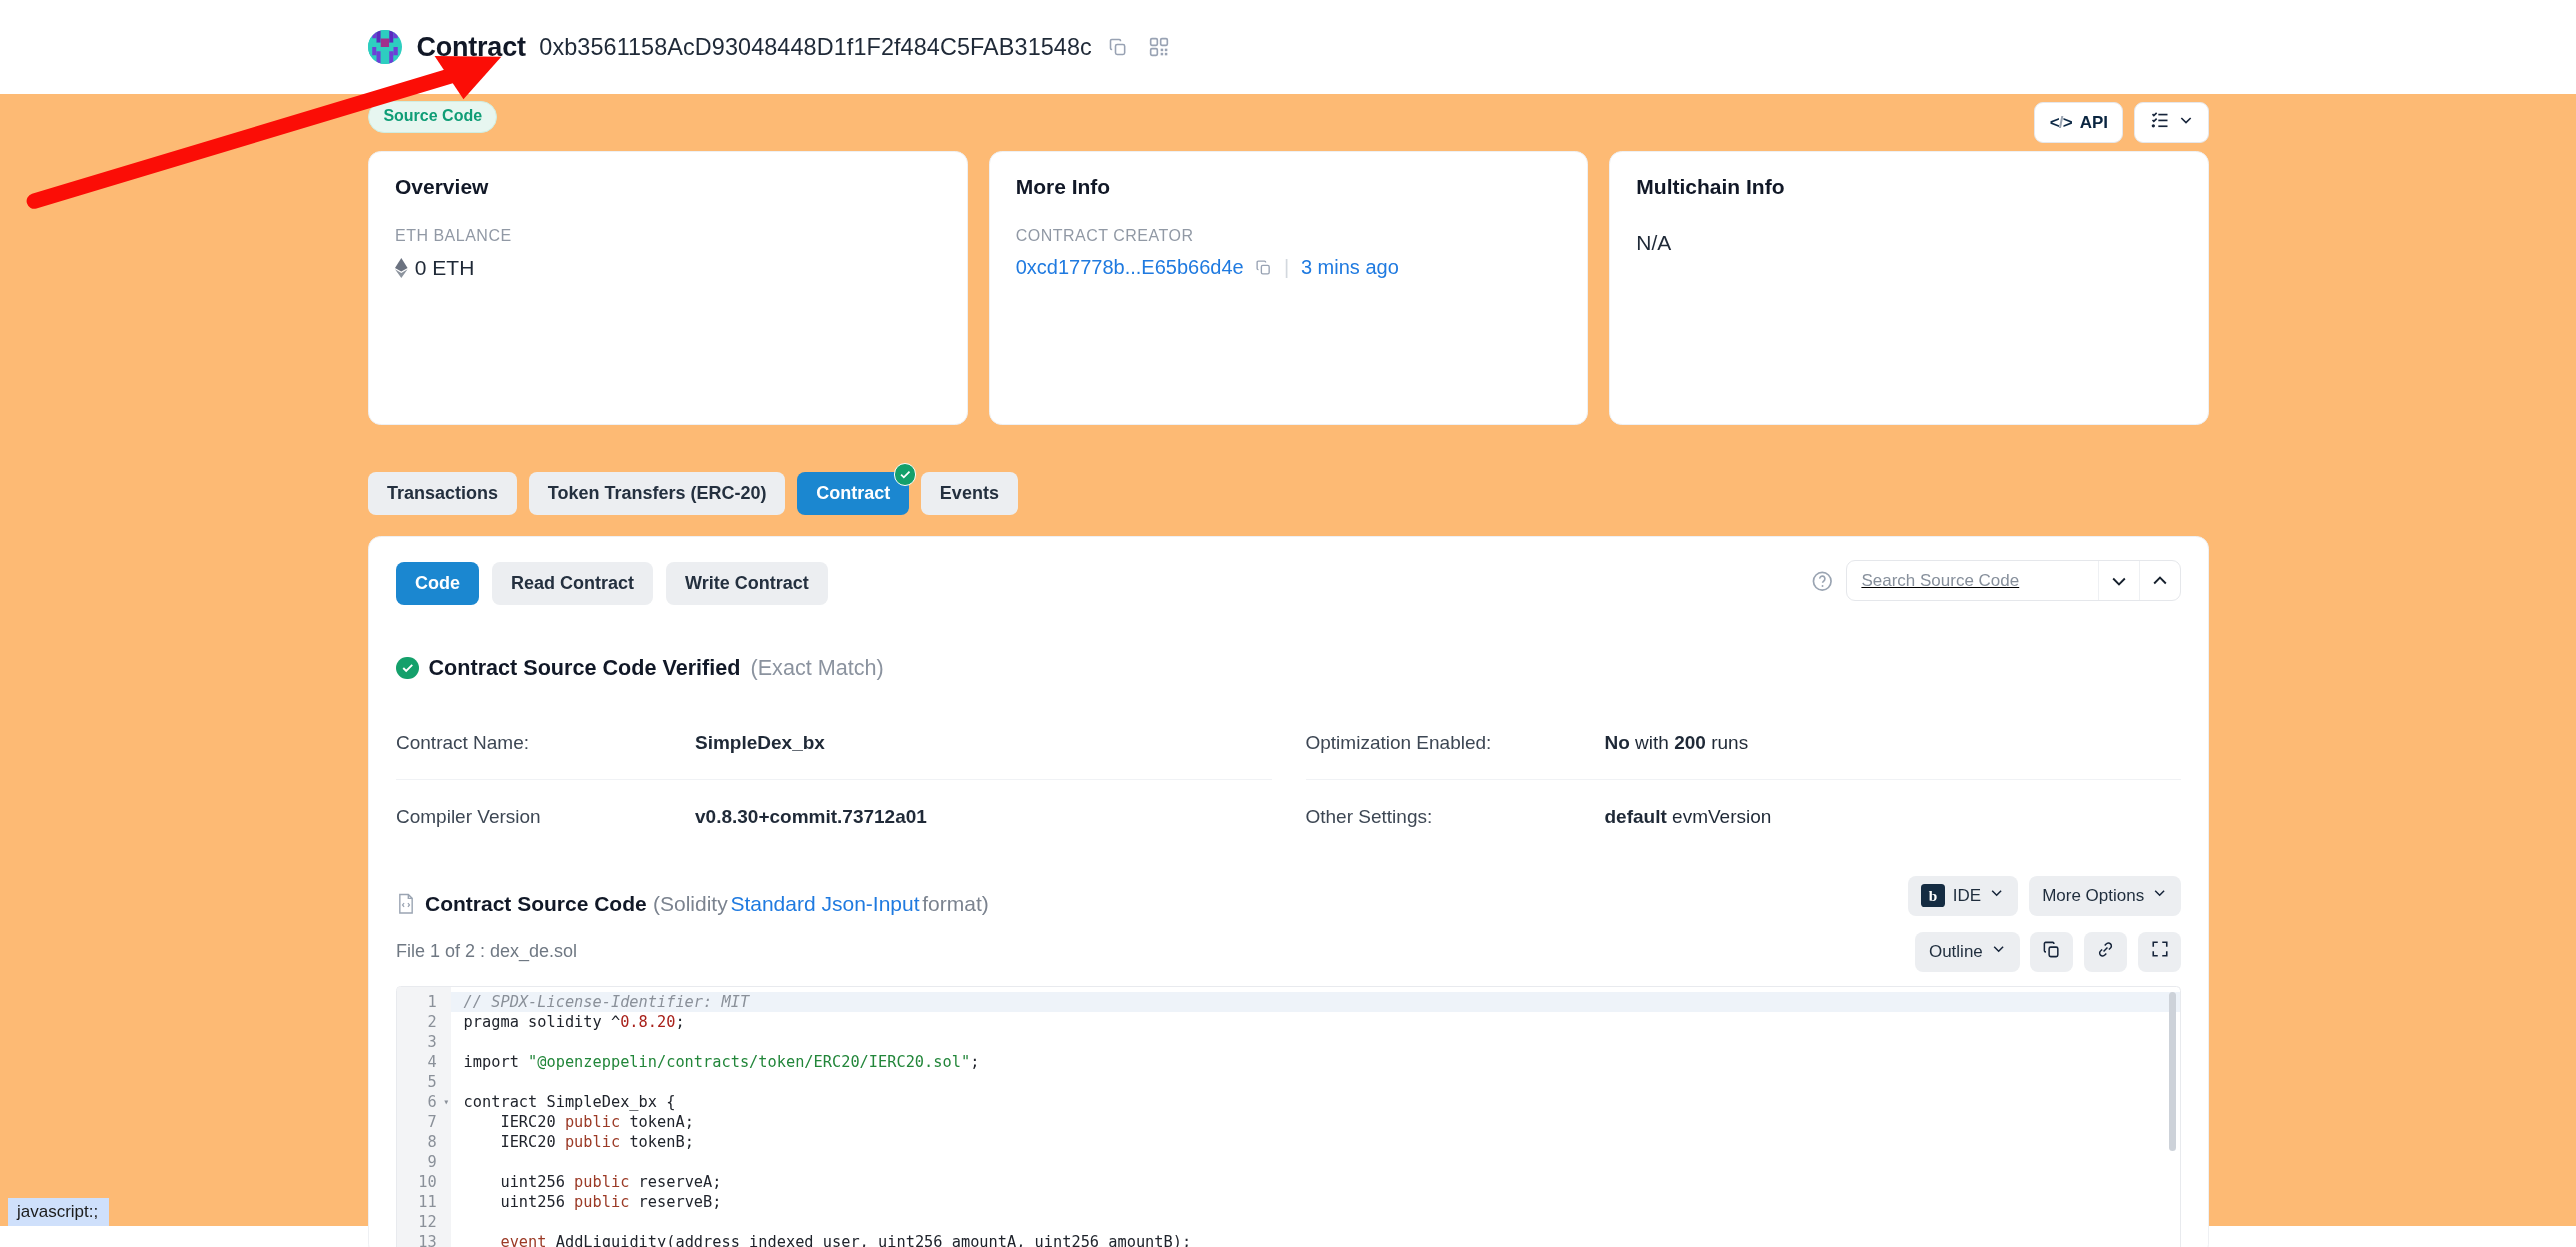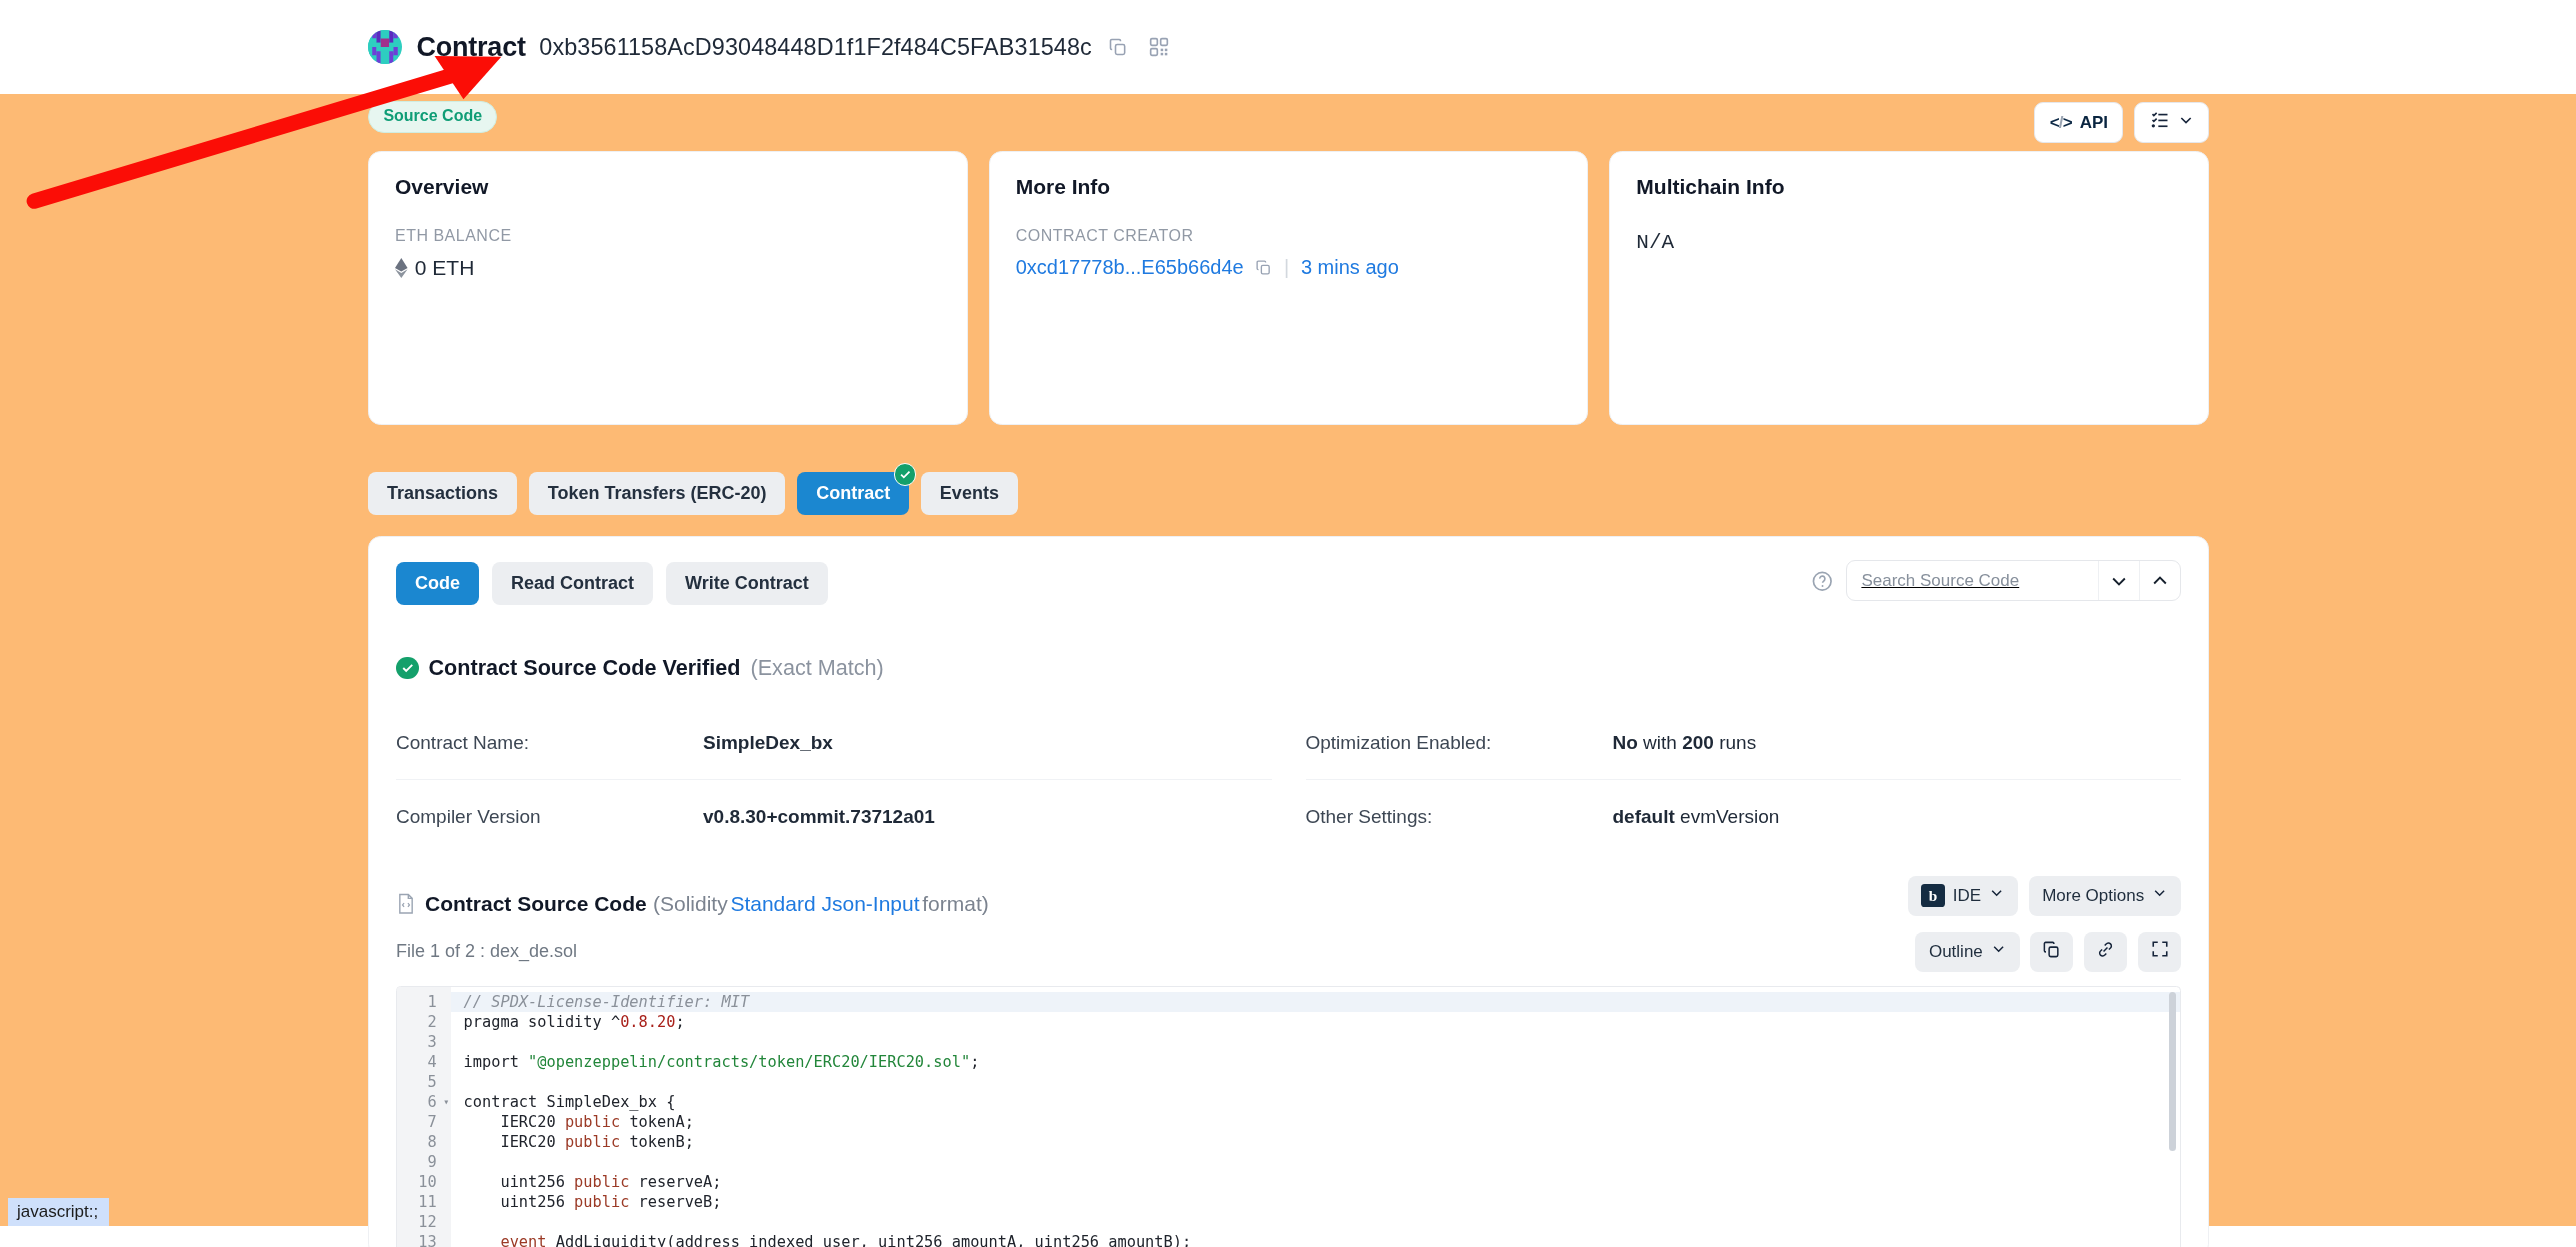--- a/index.html
+++ b/index.html
@@ -79,21 +79,21 @@
   .card-value {
     margin-top: 10.8px; font-size: 21px; color: #1f2937;
     display: flex; align-items: center; gap: 7.2px;
   }
   .eth-d { width: 12.6px; height: 20px; flex: 0 0 auto; }
   .creator-row {
     margin-top: 10.8px; font-size: 20px; display: flex; align-items: center; gap: 11.7px;
   }
   .link { color: #1f7ae0; cursor: pointer; text-decoration: none; }
   .sep { color: #d3d8de; }
-  .na { margin-top: 32px; font-size: 21px; color: #1f2937; font-family: Liberation Mono, monospace; }
+  .na { margin-top: 32px; font-size: 21px; color: #1f2937; }
 
   
   .tabs {
     position: absolute; left: 368px; top: 472px;
     display: flex; gap: 11.7px; align-items: center;
   }
   .tab {
     background: #eceef1; color: #24303f; border-radius: 8px;
     height: 43px; padding: 0 19px; font-size: 18px; font-weight: 600;
     display: inline-flex; align-items: center; cursor: pointer;
@@ -156,21 +156,21 @@
   .meta {
     margin-top: 25px; display: flex; gap: 34px;
   }
   .meta-col { flex: 1 1 0; }
   .meta-row {
     display: flex; align-items: center; height: 74px;
     border-bottom: 0.9px solid #f0f2f5; font-size: 19px;
   }
   .meta-row.last { border-bottom: none; }
   .meta-k { width: 299px; color: #3d4754; flex: 0 0 auto; }
-  .meta-v { color: #1f2937; margin-left: 8px; }
+  .meta-v { color: #1f2937; }
   .meta-v b { font-weight: 700; }
 
   
   .srchdr {
     margin-top: 21.6px; display: flex; align-items: flex-end;
   }
   .srchdr-title { font-size: 21px; display: flex; align-items: center; gap: 9px; }
   .srchdr-title .t1 { font-weight: 700; color: #111827; }
   .srchdr-title .t2 { color: #7b838f; }
   .file-icon { color: #9aa4b2; display:flex; }

